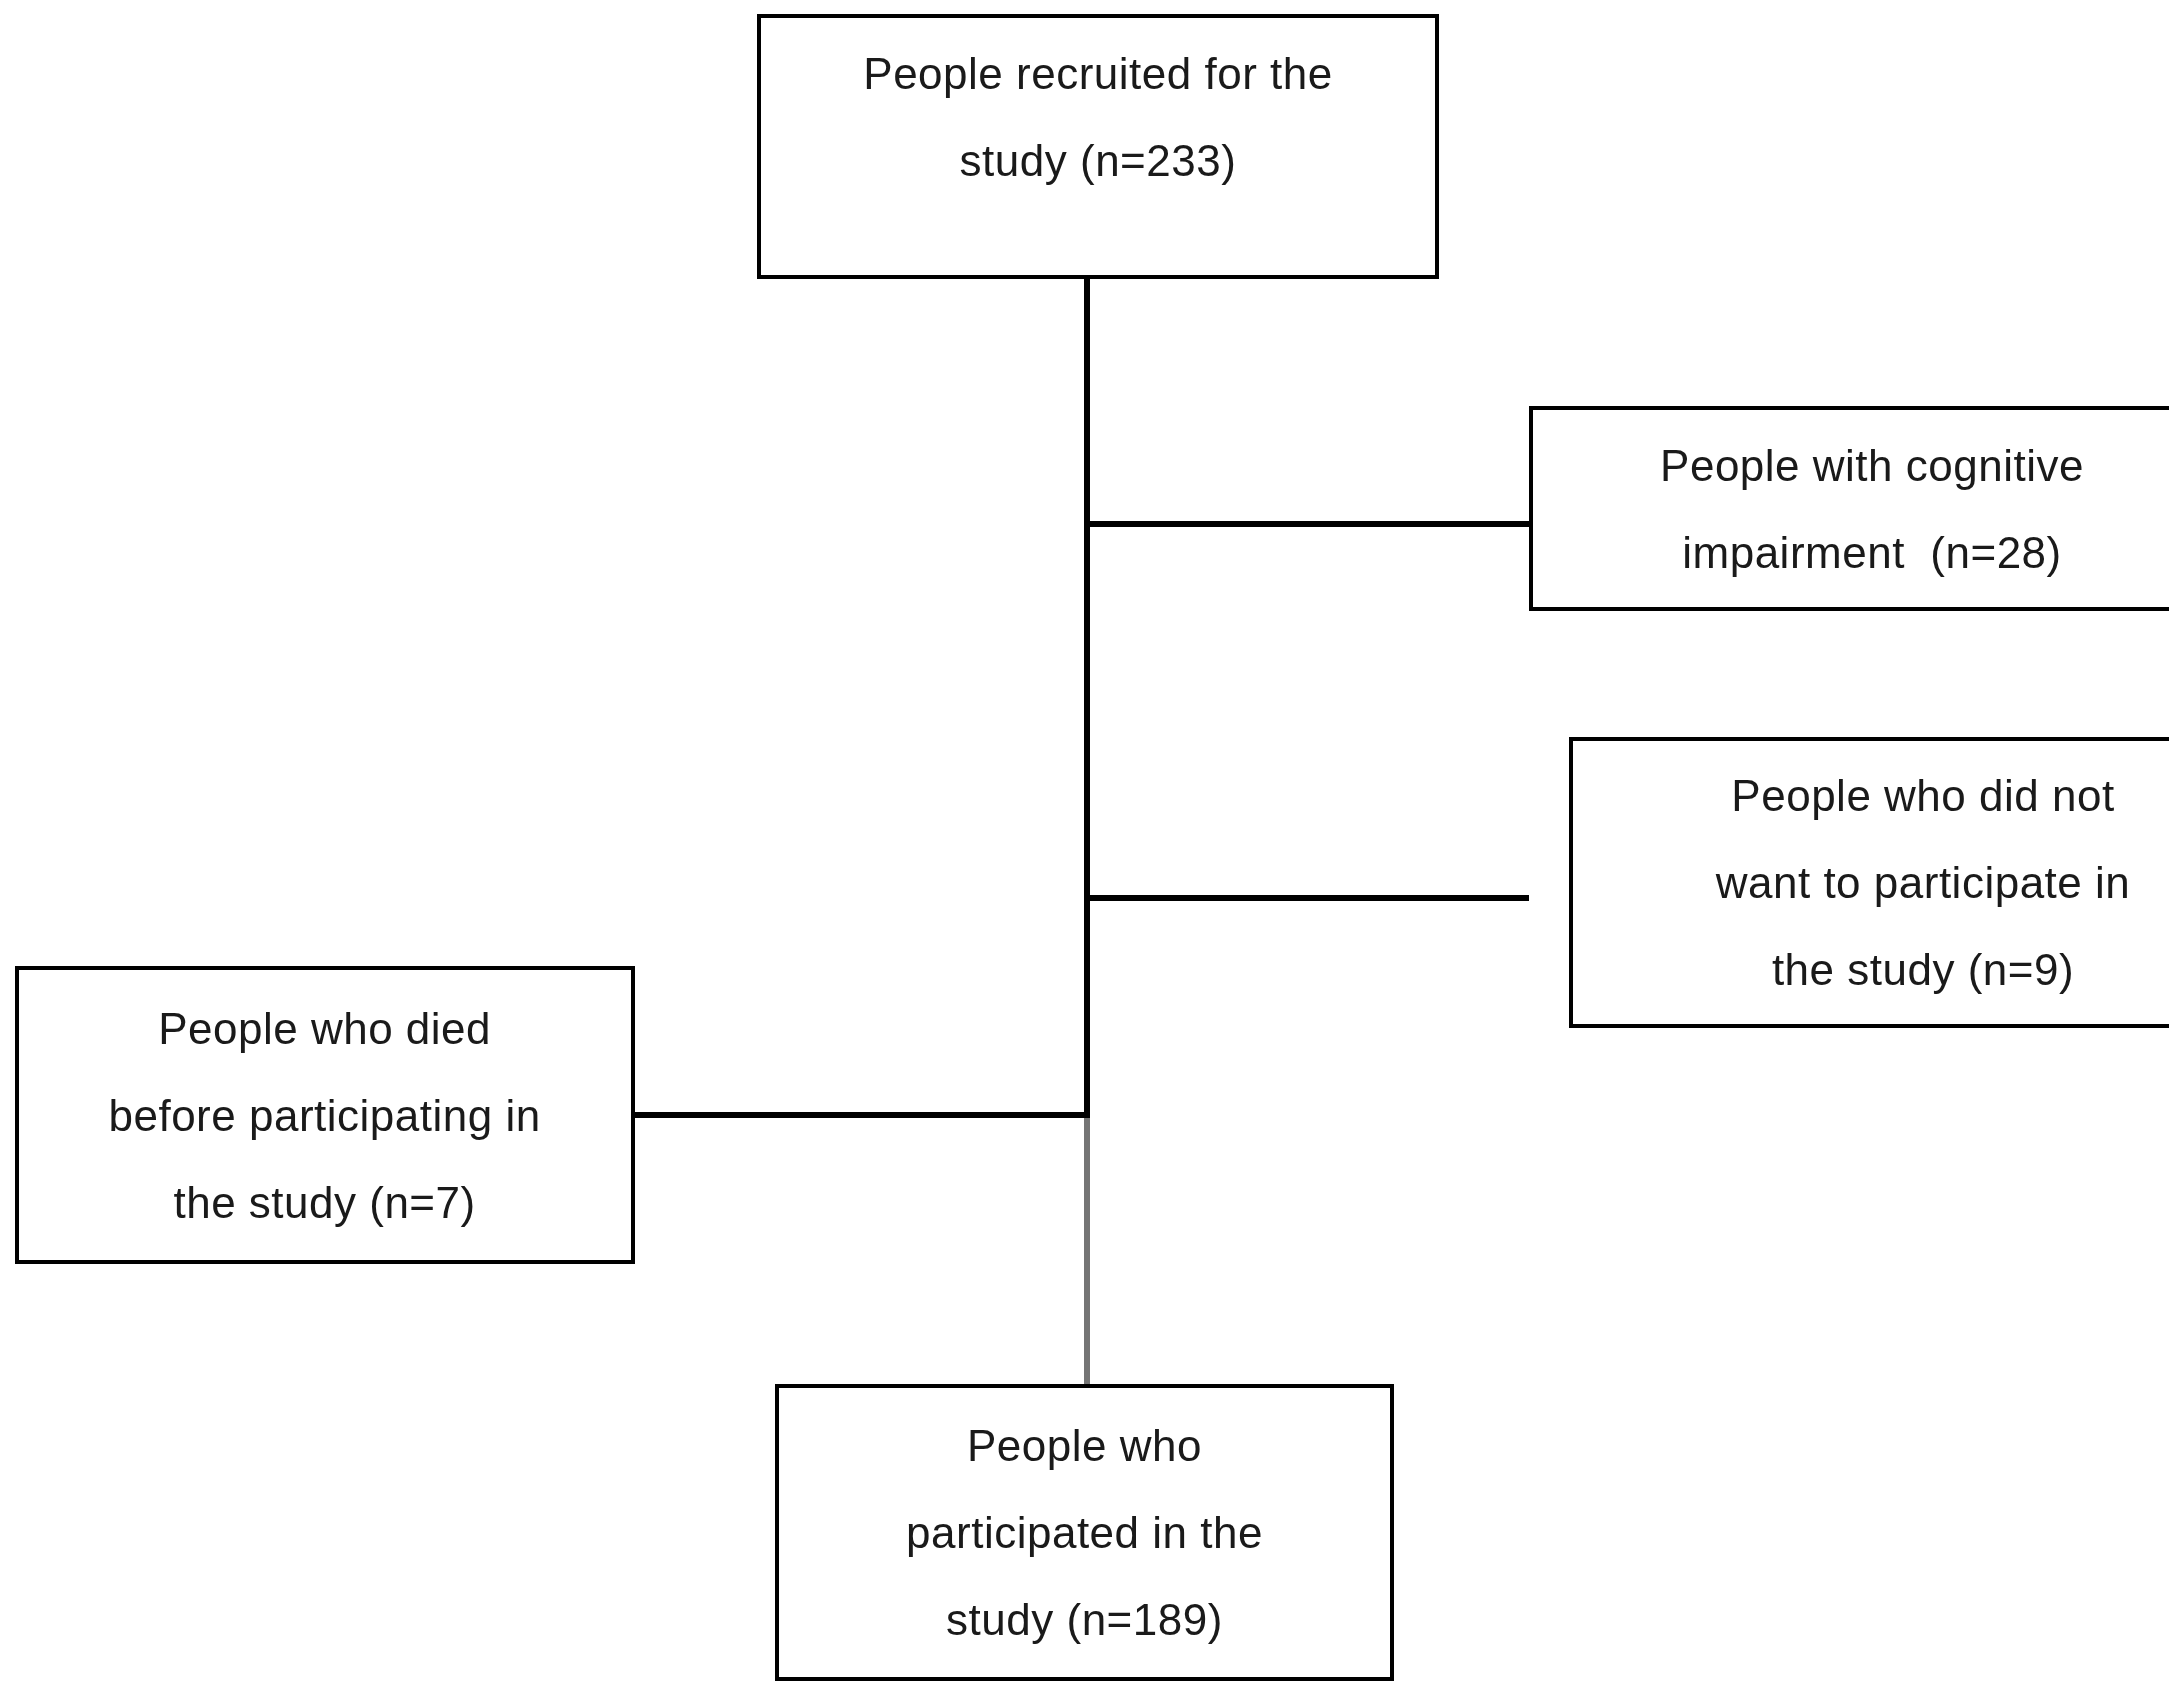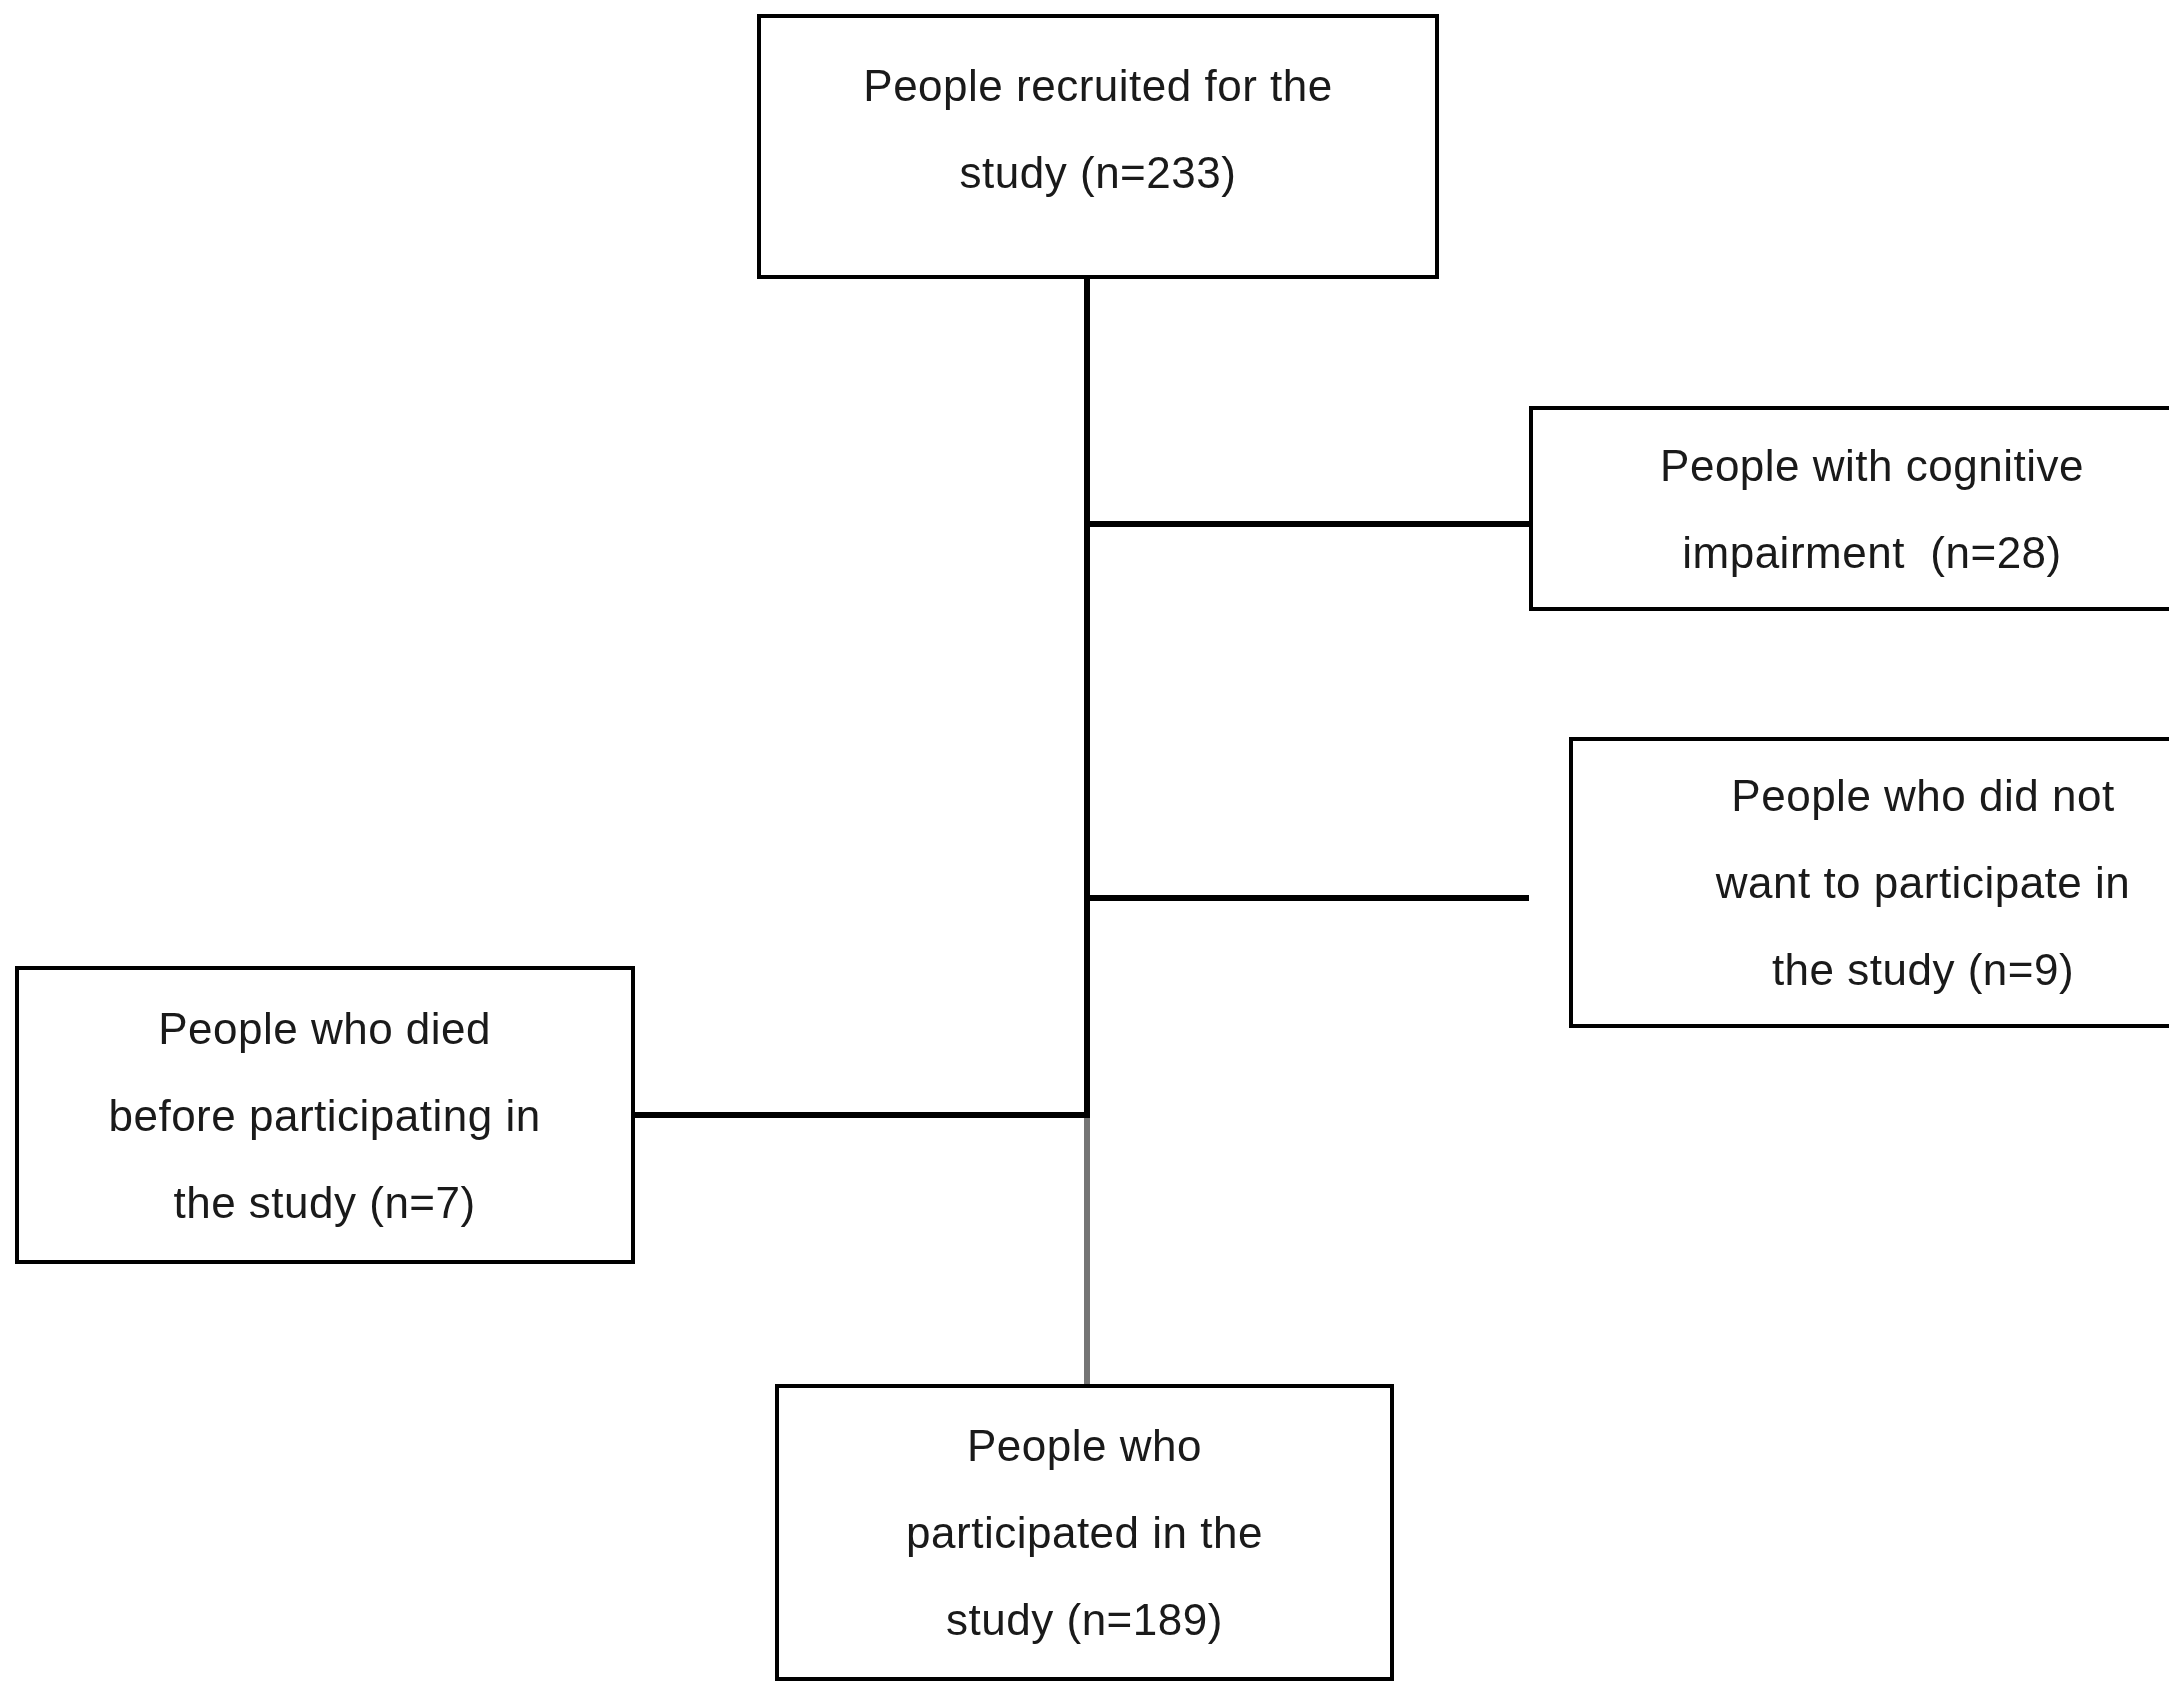--- a/index.html
+++ b/index.html
@@ -20,21 +20,21 @@
     box-sizing: border-box;
     border: 4.6px solid #000000;
     background: #ffffff;
     display: flex;
     justify-content: center;
     align-items: center;
     z-index: 2;
   }
   .node.top-aligned {
     align-items: flex-start;
-    padding-top: 24px;
+    padding-top: 12px;
   }
   .node-label {
     white-space: pre-wrap;
     text-align: center;
     font-size: 44px;
     line-height: 87px;
     color: #1a1a1a;
     letter-spacing: 0.5px;
   }
   .connector {

